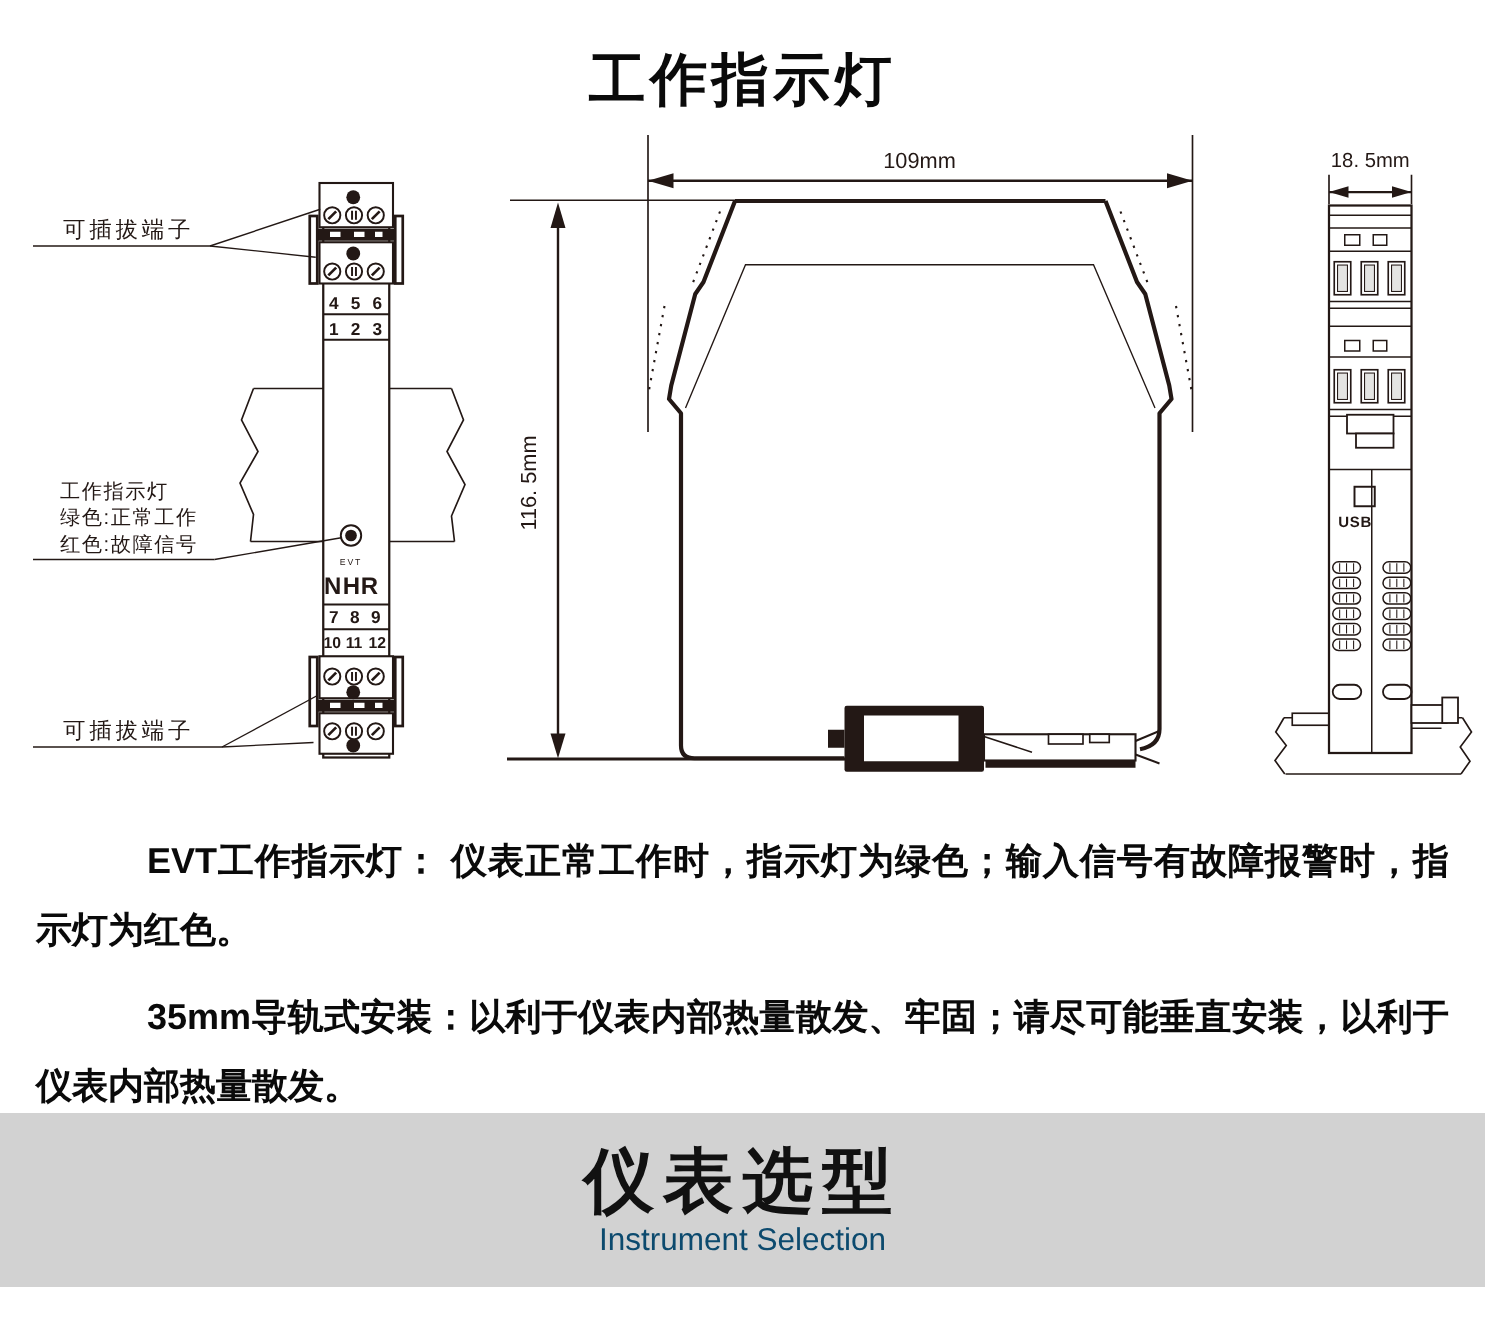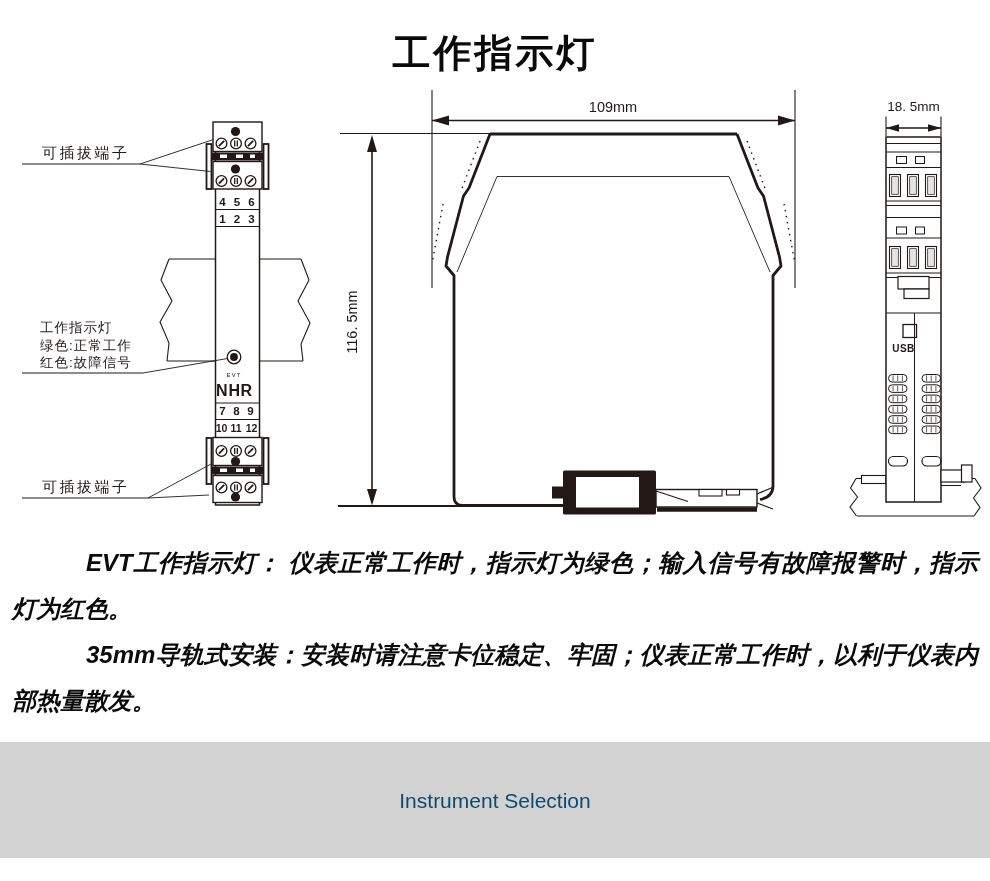--- a/index.html
+++ b/index.html
@@ -4,21 +4,21 @@
 <style>
   html,body{margin:0;padding:0;background:#fff;}
   body{font-family:"Liberation Sans",sans-serif;color:#231815;}
   #stage{position:relative;width:990px;height:881px;background:#fff;overflow:hidden;}
   .page-title{position:absolute;top:28px;left:0;width:990px;text-align:center;
     font-size:38px;font-weight:700;letter-spacing:3px;color:#0a0a0a;}
   #drawing{position:absolute;top:0;left:0;}
   svg text{font-family:"Liberation Sans",sans-serif;fill:#231815;}
   .notes{position:absolute;top:540px;left:12px;width:966px;
     font-size:24px;line-height:46px;font-weight:600;color:#0a0a0a;text-align:justify;}
-  .notes p{margin:0;text-indent:74px;font-style:italic;}
+  .notes p{margin:12px;text-indent:74px;}
   .banner{position:absolute;top:742px;left:0;width:990px;height:116px;background:#d2d2d2;
     display:flex;flex-direction:column;align-items:center;justify-content:center;}
   .banner-title{font-size:47px;font-weight:700;letter-spacing:6px;color:#111;line-height:1.1;}
   .banner-subtitle{font-size:21px;font-weight:400;color:#0c4a6e;margin-top:2px;letter-spacing:0px;}
 </style>
 </head>
 <body>
 
 <div id="stage">
 
@@ -301,20 +301,21 @@
       <g stroke-width="1.2">
         <rect x="941" y="470" width="23.5" height="12" fill="#fff"></rect>
         <rect x="961.5" y="465" width="10.5" height="17" fill="#fff"></rect>
         <path d="M941,485.5 H961" stroke-width="1"></path>
       </g>
     </g>
   </svg>
 
   <div class="notes">
     <p>EVT工作指示灯： 仪表正常工作时，指示灯为绿色；输入信号有故障报警时，指示灯为红色。</p>
-    <p>35mm导轨式安装：安装时请注意卡位稳定、牢固；仪表正常工作时，以利于仪表内部热量散发。</p>
+    <p>35mm导轨式安装：以利于仪表内部热量散发、牢固；请尽可能垂直安装，以利于仪表内部热量散发。</p>
   </div>
 
   <div class="banner">
+    <div class="banner-title">仪表选型</div>
     <div class="banner-subtitle">Instrument Selection</div>
   </div>
 
 </div>
 
 </body></html>

